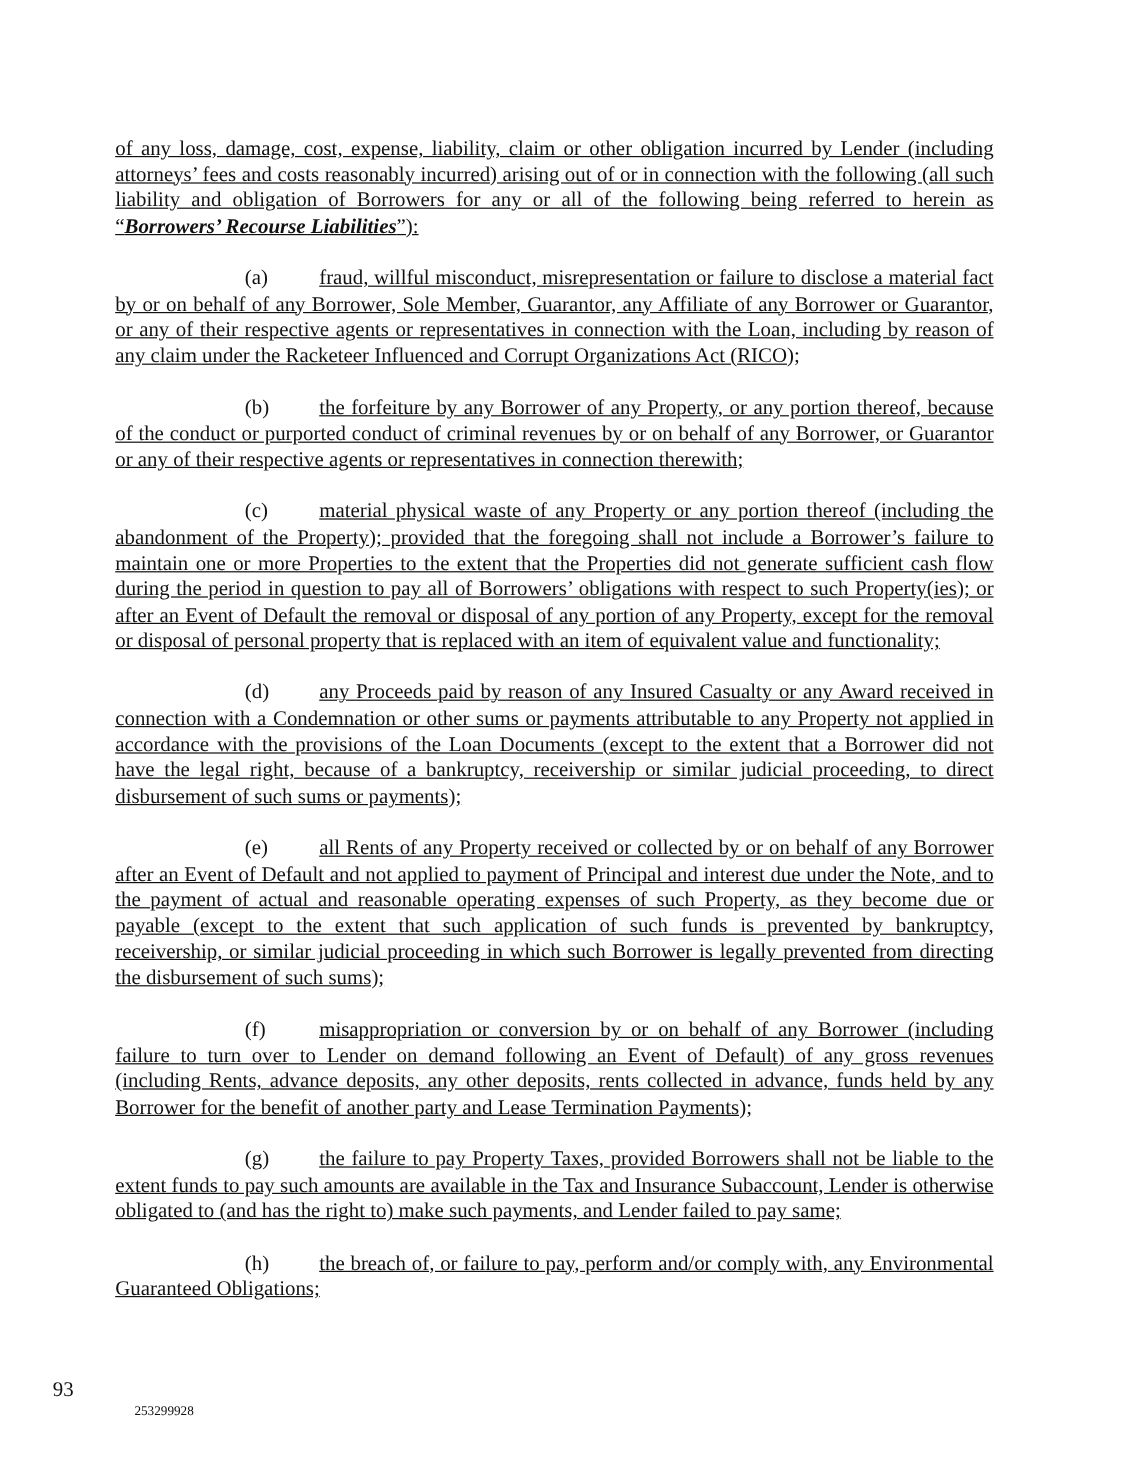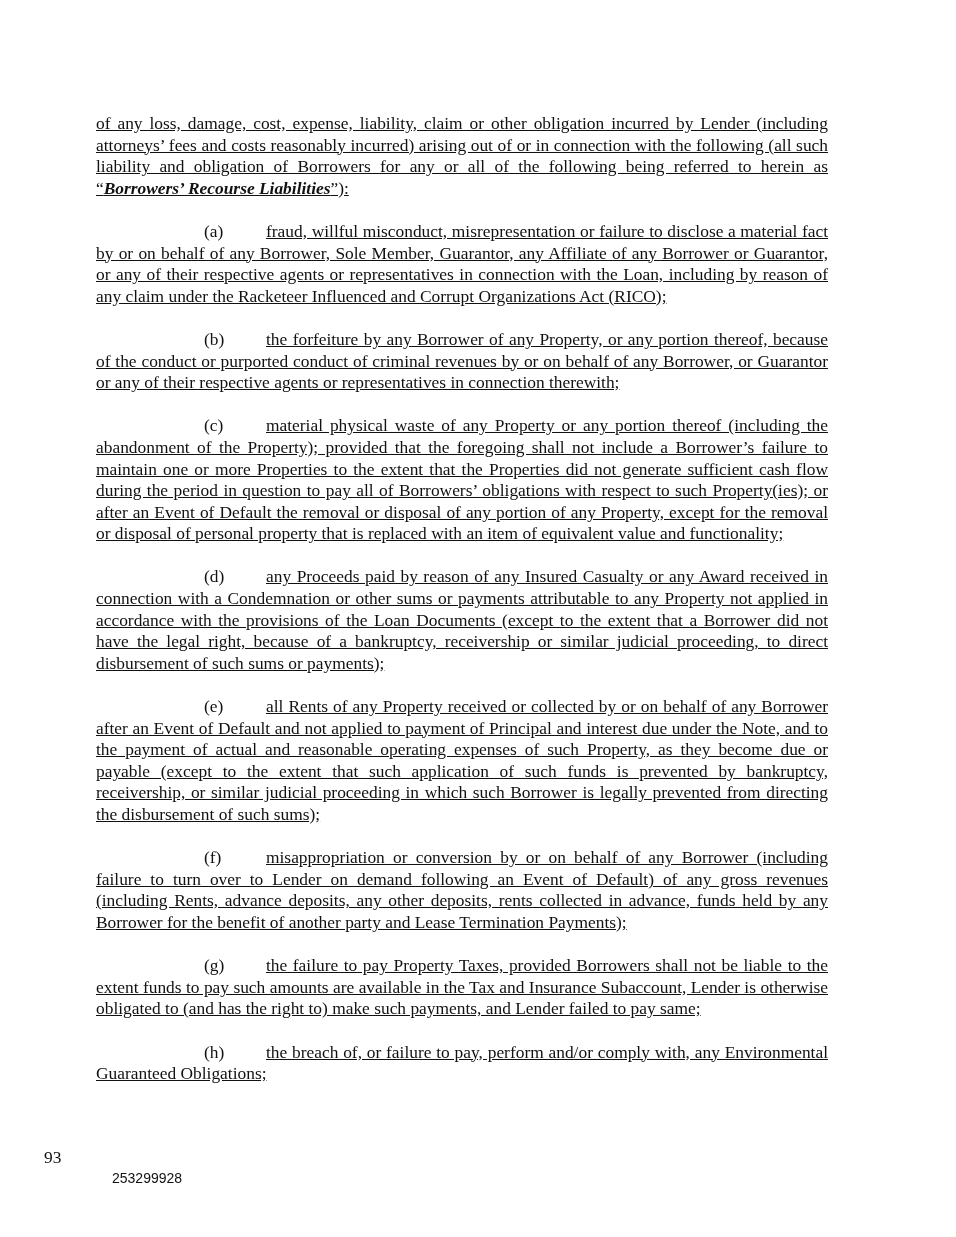--- a/index.html
+++ b/index.html
@@ -11,21 +11,21 @@
   }
   .para { margin: 0 0 21.6px 0; }
   .item-head { display: inline-block; padding-left: 108px; width: 62px; }
   .defined { font-weight: bold; font-style: italic; }
   .page-number {
     position: absolute; left: 0; width: 853px; top: 1147px; text-align: left;
     font-family: "Liberation Serif", serif; font-size: 17.4px; color: #111; margin-left: 44px;
   }
   .doc-id {
     position: absolute; left: 112px; top: 1170px;
-    font-family: Liberation Sans, sans-serif; font-size: 14px; color: #111;
+    font-family: Liberation Serif, serif; font-size: 11px; color: #111;
   }
 </style>
 </head>
 <body>
 
 <div class="page">
   <p class="para"><span>of any loss, damage, cost, expense, liability, claim or other obligation incurred by Lender (including attorneys’ fees and costs reasonably incurred) arising out of or in connection with the following (all such liability and obligation of Borrowers for any or all of the following being referred to herein as “</span><span class="defined">Borrowers’ Recourse Liabilities</span><span>”):</span></p>
 
   <p class="para"><span class="item-head">(a)</span><span>fraud, willful misconduct, misrepresentation or failure to disclose a material fact by or on behalf of any Borrower, Sole Member, Guarantor, any Affiliate of any Borrower or Guarantor, or any of their respective agents or representatives in connection with the Loan, including by reason of any claim under the Racketeer Influenced and Corrupt Organizations Act (RICO);</span></p>
   <p class="para"><span class="item-head">(b)</span><span>the forfeiture by any Borrower of any Property, or any portion thereof, because of the conduct or purported conduct of criminal revenues by or on behalf of any Borrower, or Guarantor or any of their respective agents or representatives in connection therewith;</span></p>

